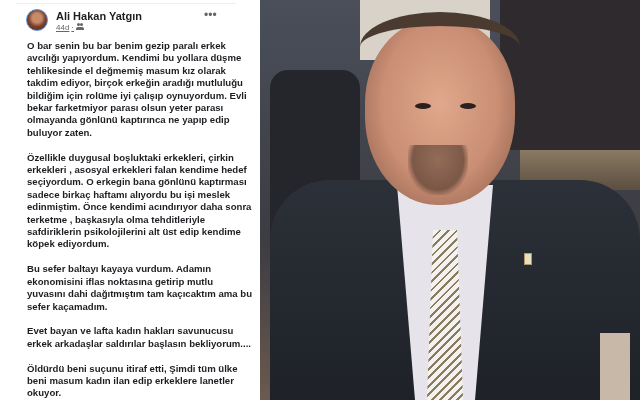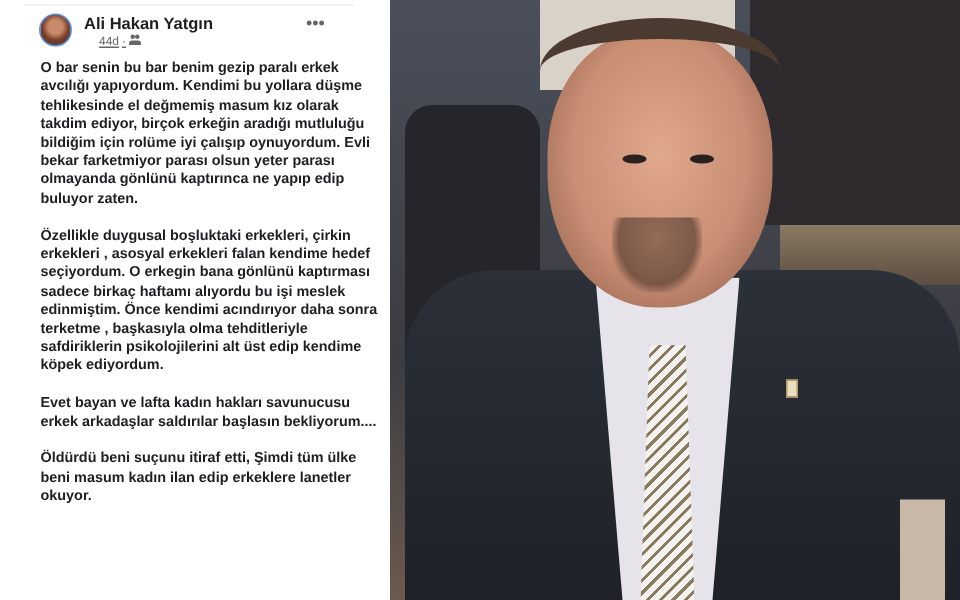--- a/index.html
+++ b/index.html
@@ -3,21 +3,21 @@
 <meta charset="utf-8">
 <style>
   html, body { margin:0; padding:0; }
   body { width:640px; height:400px; overflow:hidden; background:#ffffff; position:relative; font-family:"Liberation Sans", sans-serif; }
   .post { position:absolute; left:0; top:0; width:258px; height:400px; background:#ffffff;padding-left:31px; }
   .post-topline { position:absolute; left:16px; top:3px; width:220px; height:1px; background:#eeeeee; }
   .header { position:absolute; left:26px; top:9px; height:26px; width:222px; }
   .avatar { position:absolute; left:0; top:0; width:22px; height:22px; border-radius:50%; border:1.5px solid #5a8fd6; box-sizing:border-box; overflow:hidden;
     background: radial-gradient(circle at 50% 40%, #c98a6a 0 30%, #7a3f2c 55%, #4a2a22 100%); }
   .name { position:absolute; left:30px; top:1px; font-size:11px; font-weight:bold; color:#1c1e21; white-space:nowrap; }
-  .meta { position:absolute; left:40px; top:14px; font-size:8px; color:#65676b; white-space:nowrap; display:flex; align-items:flex-start; gap:2px;text-decoration:underline; }
+  .meta { position:absolute; left:30px; top:14px; font-size:8px; color:#65676b; white-space:nowrap; display:flex; align-items:flex-start; gap:2px;text-decoration:underline; }
   .friends-icon { display:inline-block; width:8px; height:7px; position:relative; }
   .friends-icon::before, .friends-icon::after { content:""; position:absolute; background:#65676b; border-radius:50%; }
   .friends-icon::before { width:3px; height:3px; left:1px; top:0; box-shadow:3px 0 0 #65676b; }
   .friends-icon::after { width:8px; height:3px; left:0; top:4px; border-radius:2px 2px 0 0; }
   .more { position:absolute; left:178px; top:-1px; font-size:12px; color:#606770; letter-spacing:0; cursor:pointer; }
   .body-text { position:absolute; left:27px; top:40px; width:225px; font-size:9.6px; line-height:12.4px; color:#1c1e21;font-weight:bold; }
   .body-text p { margin:0 0 12.4px 0; white-space:pre-line; }
   .photo { position:absolute; left:260px; top:0; width:380px; height:400px; overflow:hidden; background:#3a3f4a; }
   .bg-wall { position:absolute; left:0; top:0; width:380px; height:400px; background: linear-gradient(180deg,#4a4f5a 0%,#3c3c42 60%,#6b5a4e 100%); }
   .bg-light { position:absolute; left:100px; top:0; width:130px; height:60px; background:#d8d2c8; }
@@ -45,20 +45,21 @@
     <div class="meta">
       <span>44d</span>
       <span>·</span>
       <span class="friends-icon"></span>
     </div>
     <div class="more">•••</div>
   </div>
   <div class="body-text">
     <p>O bar senin bu bar benim  gezip paralı erkek avcılığı yapıyordum. Kendimi  bu yollara düşme tehlikesinde el değmemiş  masum  kız olarak takdim ediyor, birçok  erkeğin aradığı mutluluğu bildiğim için rolüme iyi çalışıp oynuyordum. Evli bekar farketmiyor  parası olsun yeter parası olmayanda gönlünü kaptırınca ne yapıp edip buluyor zaten.</p>
     <p> Özellikle duygusal boşluktaki erkekleri,  çirkin erkekleri , asosyal erkekleri falan kendime hedef seçiyordum. O erkegin bana gönlünü kaptırması sadece  birkaç haftamı  alıyordu bu işi meslek edinmiştim. Önce kendimi acındırıyor daha sonra terketme , başkasıyla olma tehditleriyle safdiriklerin psikolojilerini alt üst edip kendime köpek ediyordum.</p>
+    <p>Bu sefer baltayı kayaya vurdum. Adamın ekonomisini iflas noktasına getirip mutlu yuvasını dahi dağıtmıştım tam kaçıcaktım ama bu sefer kaçamadım.</p>
     <p>Evet bayan ve lafta kadın hakları savunucusu erkek arkadaşlar saldırılar başlasın bekliyorum....</p>
     <p>Öldürdü beni suçunu itiraf etti, Şimdi tüm ülke beni masum kadın  ilan edip erkeklere  lanetler okuyor.</p>
   </div>
 </div>
 
 <div class="photo">
   <div class="bg-wall"></div>
   <div class="bg-light"></div>
   <div class="bg-dark-right"></div>
   <div class="frame"></div>

